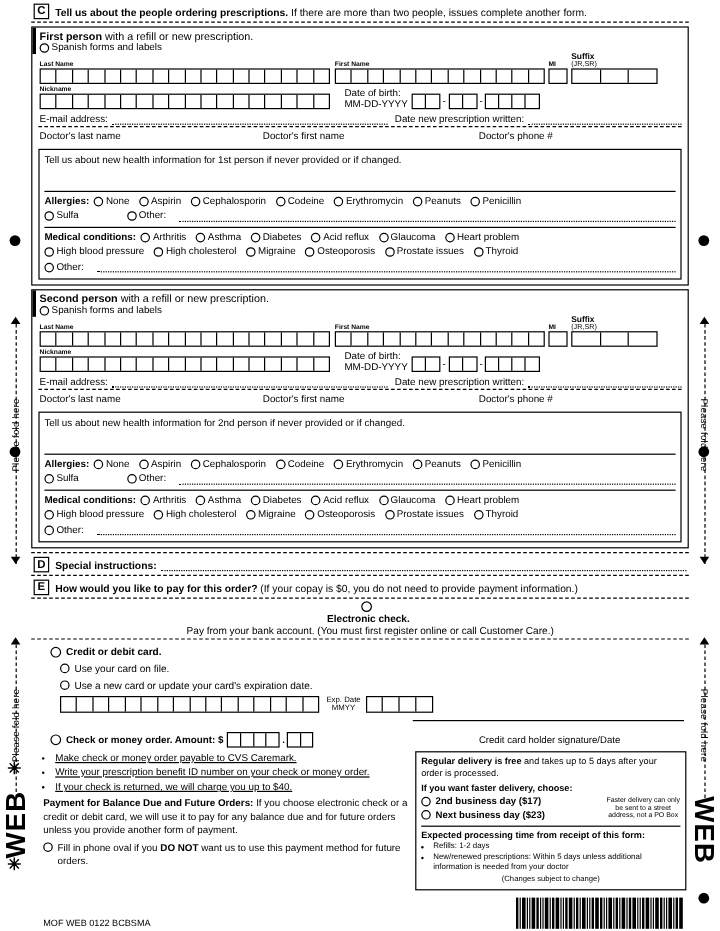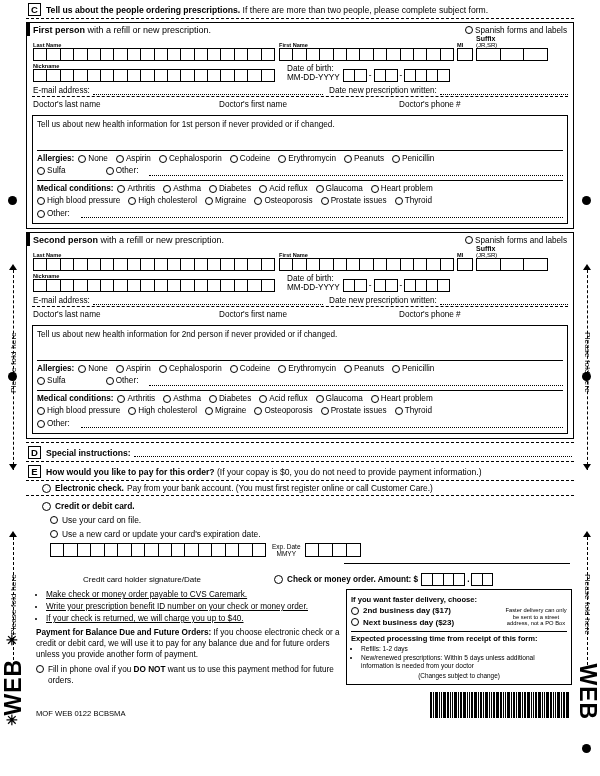--- a/index.html
+++ b/index.html
@@ -53,22 +53,22 @@
   }
   .sec-title { font-size:8.6px; }
   .sec-title b { font-weight:bold; }
 
   .hr-dash { border-top:1px dashed #000; height:0; margin:0; }
   .hr-solid { border-top:1px solid #000; height:0; margin:0; }
 
   
   .person-block { border:1px solid #000; margin:0 0 0 0; position:relative; }
   .person-head {
-    display:flex; align-items:center; justify-content:space-between;
-    padding:2px 4px 1px 6px; position:relative;
+    display:flex; align-items:flex-start; justify-content:space-between;
+    padding:2px 4px 1px 6px; position:relative;flex-direction:column;
   }
   .person-head .bar {
     position:absolute; left:0; top:0; bottom:0; width:3px; background:#000;
   }
   .person-head .ttl { font-size:9px; }
   .person-head .ttl b { font-weight:bold; }
 
   .radio {
     display:inline-block; width:8px; height:8px; border:1px solid #000;
     border-radius:50%; vertical-align:-1px; margin-right:2px; flex:0 0 auto;
@@ -161,21 +161,21 @@
     <div class="web-vert r" style="left:-13px;top:676px;width:52px;text-align:center;transform:rotate(90deg);">WEB</div>
     <div class="dot" style="left:8px;top:744px;"></div>
   </div>
 
   <div class="content">
 
     <div class="sec-head">
       <div class="sec-letter">C</div>
       <div class="sec-title">
         <b>Tell us about the people ordering prescriptions.</b>
-        <span>If there are more than two people, please complete subject form.</span>
+        <span>If there are more than two people, issues complete another form.</span>
       </div>
     </div>
     <div class="hr-dash"></div>
 
     <div class="person-block" style="margin-top:3px;">
       <div class="person-head">
         <div class="bar"></div>
         <div class="ttl">
           <b>First person</b>
           <span>with a refill or new prescription.</span>
@@ -675,37 +675,37 @@
               <span>Other:</span>
             </span>
           <span class="dotted-fill"></span>
         </div>
       </div>
     </div>
 
     <div class="hr-dash" style="margin-top:3px;"></div>
     <div class="sec-head">
       <div class="sec-letter">D</div>
-      <div class="sec-title" style="display:flex;flex:1;align-items:center;">
+      <div class="sec-title" style="display:flex;flex:1;align-items:flex-end;">
         <b>Special instructions:</b>
         <span class="dotted-fill"></span>
       </div>
     </div>
     <div class="hr-dash"></div>
 
     <div class="sec-head">
       <div class="sec-letter">E</div>
       <div class="sec-title">
         <b>How would you like to pay for this order?</b>
         <span>(If your copay is $0, you do not need to provide payment information.)</span>
       </div>
     </div>
     <div class="hr-dash"></div>
 
-    <div class="pay-line" style="display:flex;align-items:center;padding-left:16px;">
+    <div class="pay-line" style="display:flex;align-items:center;padding-left:16px;flex-direction:column;">
       <span class="radio" style="width:9px;height:9px;margin-right:4px;"></span>
       <b>Electronic check.</b>
       <span style="margin-left:3px;">Pay from your bank account. (You must first register online or call Customer Care.)</span>
     </div>
     <div class="hr-dash"></div>
 
     <div class="pay-line" style="display:flex;align-items:center;padding-left:16px;padding-top:5px;">
       <span class="radio" style="width:9px;height:9px;margin-right:4px;"></span>
       <b>Credit or debit card.</b>
     </div>
@@ -747,36 +747,36 @@
           <i></i>
           <i></i>
       </div>
     </div>
 
     <div style="position:relative;height:16px;">
       <div style="position:absolute;left:318px;right:4px;top:6px;border-bottom:1px solid #000;"></div>
     </div>
 
     <div style="display:flex;align-items:flex-start;">
-      <div style="flex:1;text-align:center;font-size:8px;padding-top:2px;">Credit card holder signature/Date</div>
       <div style="display:flex;align-items:center;padding-left:16px;width:316px;">
         <span class="radio" style="width:9px;height:9px;margin-right:4px;"></span>
         <b>Check or money order. Amount: $</b>
         <span class="comb" style="width:44px;height:13px;margin-left:3px;">
             <i></i>
             <i></i>
             <i></i>
             <i></i>
           </span>
         <span style="margin:0 2px;font-weight:bold;">.</span>
         <span class="comb" style="width:22px;height:13px;">
             <i></i>
             <i></i>
           </span>
       </div>
+      <div style="flex:1;text-align:center;font-size:8px;padding-top:2px;">Credit card holder signature/Date</div>
     </div>
 
     <div style="display:flex;align-items:flex-start;margin-top:3px;">
 
       <div style="width:316px;padding-left:10px;">
         <ul class="bullet-list" style="font-size:8.2px;line-height:11px;text-decoration:underline;">
           <li>Make check or money order payable to CVS Caremark.</li>
           <li>Write your prescription benefit ID number on your check or money order.</li>
           <li>If your check is returned, we will charge you up to $40.</li>
         </ul>
@@ -789,20 +789,24 @@
           <span style="margin-left:2px;">
             <span>Fill in phone oval if you</span>
             <b>DO NOT</b>
             <span>want us to use this payment method for future orders.</span>
           </span>
         </div>
       </div>
 
       <div style="flex:1;margin-left:4px;margin-right:2px;">
         <div class="delivery">
+          <div>
+            <b>Regular delivery is free</b>
+            <span>and takes up to 5 days after your order is processed.</span>
+          </div>
           <div style="margin-top:2px;">
             <b>If you want faster delivery, choose:</b>
           </div>
           <div style="display:flex;align-items:flex-start;">
             <div style="flex:1;">
               <div style="display:flex;align-items:center;margin-top:1px;">
                 <span class="radio"></span>
                 <b style="margin-left:2px;font-size:8px;">2nd business day ($17)</b>
               </div>
               <div style="display:flex;margin-top:2px;">

